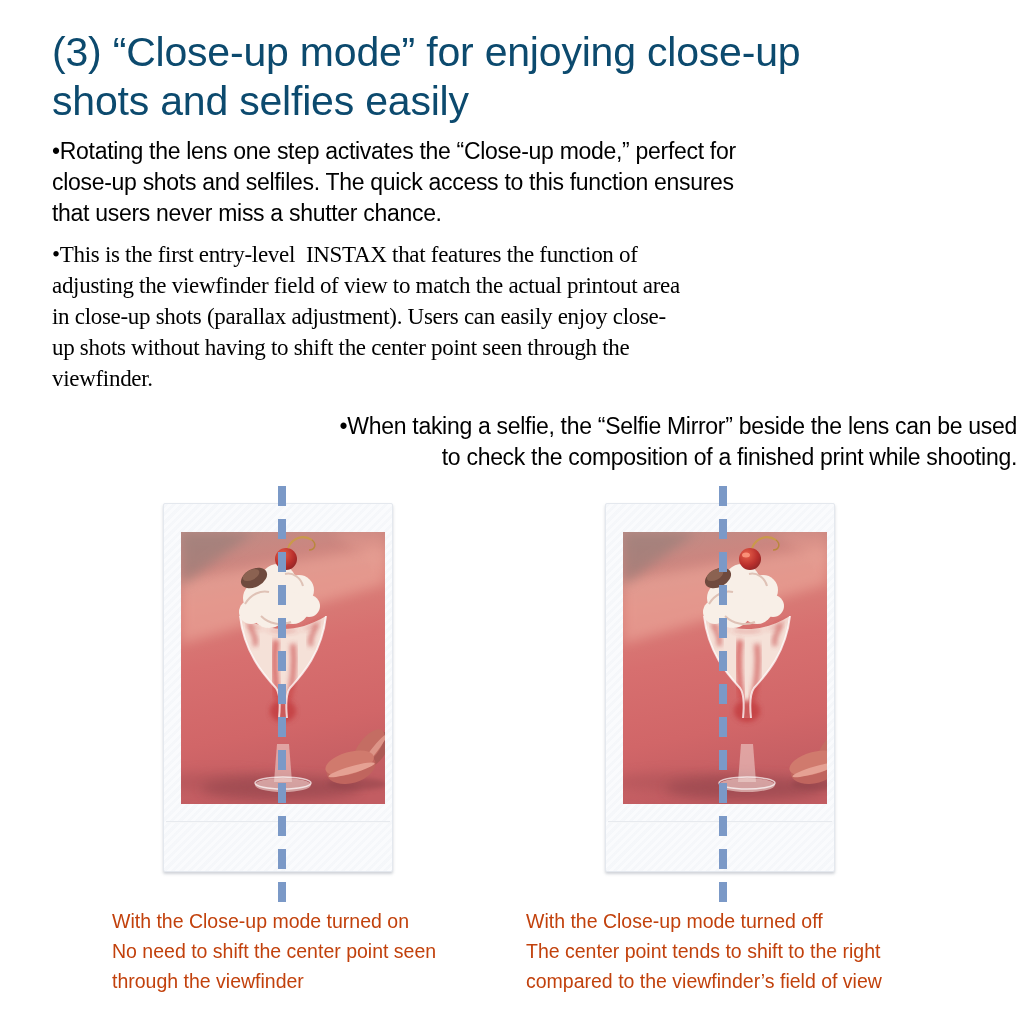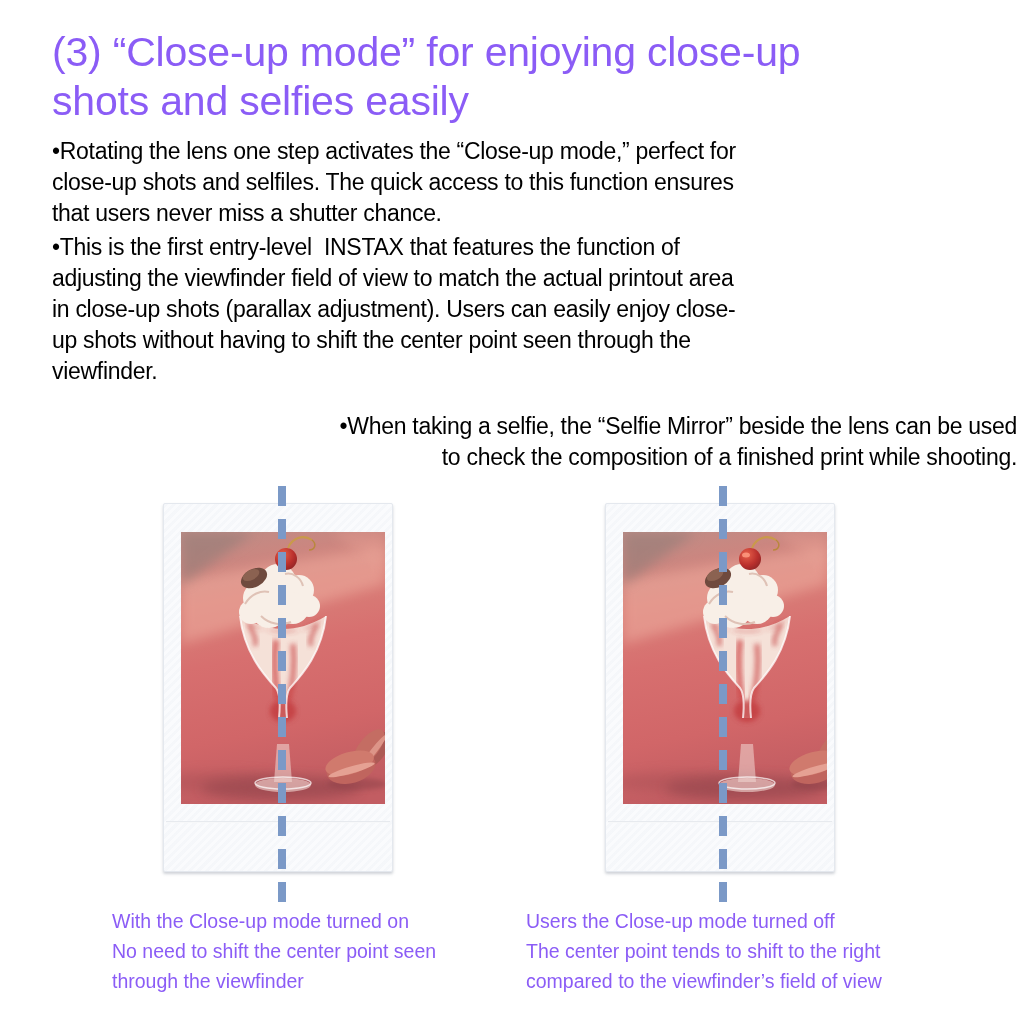--- a/index.html
+++ b/index.html
@@ -5,33 +5,33 @@
   html,body{margin:0;padding:0;}
   body{
     width:1024px;height:1024px;position:relative;background:#ffffff;
     font-family:"Liberation Sans", sans-serif;color:#000;overflow:hidden;
   }
   .abs{position:absolute;}
   
   .title{
     left:52px;top:28px;width:950px;
     font-size:41px;line-height:49px;letter-spacing:-0.2px;
-    white-space:pre-wrap;color:#8b5cf6;
+    white-space:pre-wrap;color:#0c4a6e;
   }
   .bullet{
     left:52px;width:965px;
     font-size:23px;line-height:31px;letter-spacing:-0.3px;
     white-space:pre-wrap;color:#000;
   }
   .bullet.b1{top:136px;}
-  .bullet.b2{top:232px;}
+  .bullet.b2{top:239px;font-family:Liberation Serif, serif;}
   .bullet.b3{top:411px;text-align:right;}
   .caption{
     top:906px;width:430px;
-    font-size:19.5px;line-height:30px;color:#8b5cf6;
+    font-size:19.5px;line-height:30px;color:#c2410c;
     white-space:pre-wrap;
   }
   .caption.left{left:112px;}
   .caption.right{left:526px;}
   
   .polaroid{
     top:503px;width:230px;height:369px;
     background:#fafbfd;
     background-image:repeating-linear-gradient(135deg, rgba(205,214,226,0.10) 0 3px, rgba(255,255,255,0) 3px 6px);
     border:1px solid #e4e8ee;border-radius:2px;
@@ -178,15 +178,15 @@
   </div>
   <div class="crease"></div>
 </div>
 
 <div class="abs dashline dl-left"></div>
 <div class="abs dashline dl-right"></div>
 
 <div class="abs caption left">With the Close-up mode turned on
 No need to shift the center point seen
 through the viewfinder</div>
-<div class="abs caption right">Users the Close-up mode turned off
+<div class="abs caption right">With the Close-up mode turned off
 The center point tends to shift to the right
 compared to the viewfinder’s field of view</div>
 
 </body></html>

